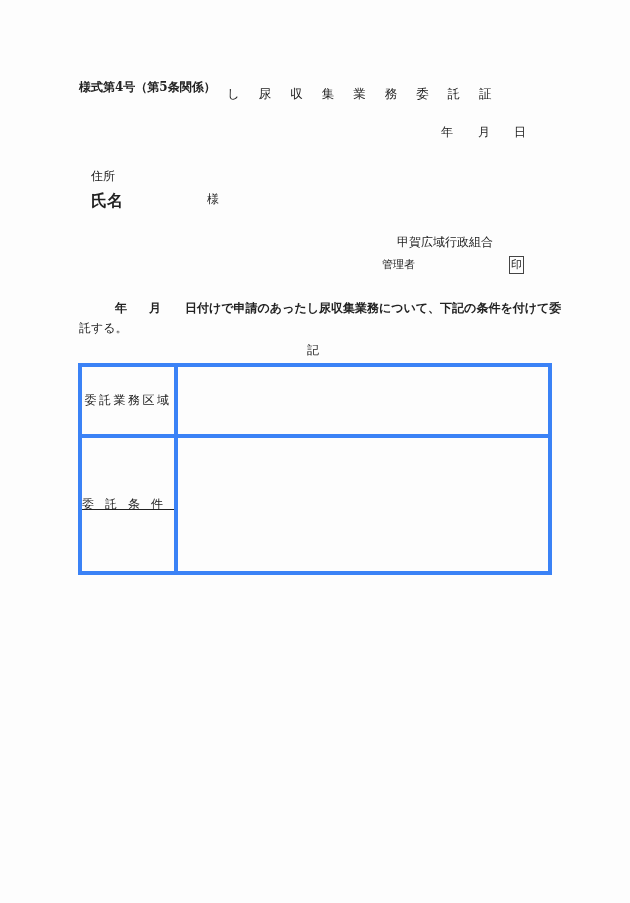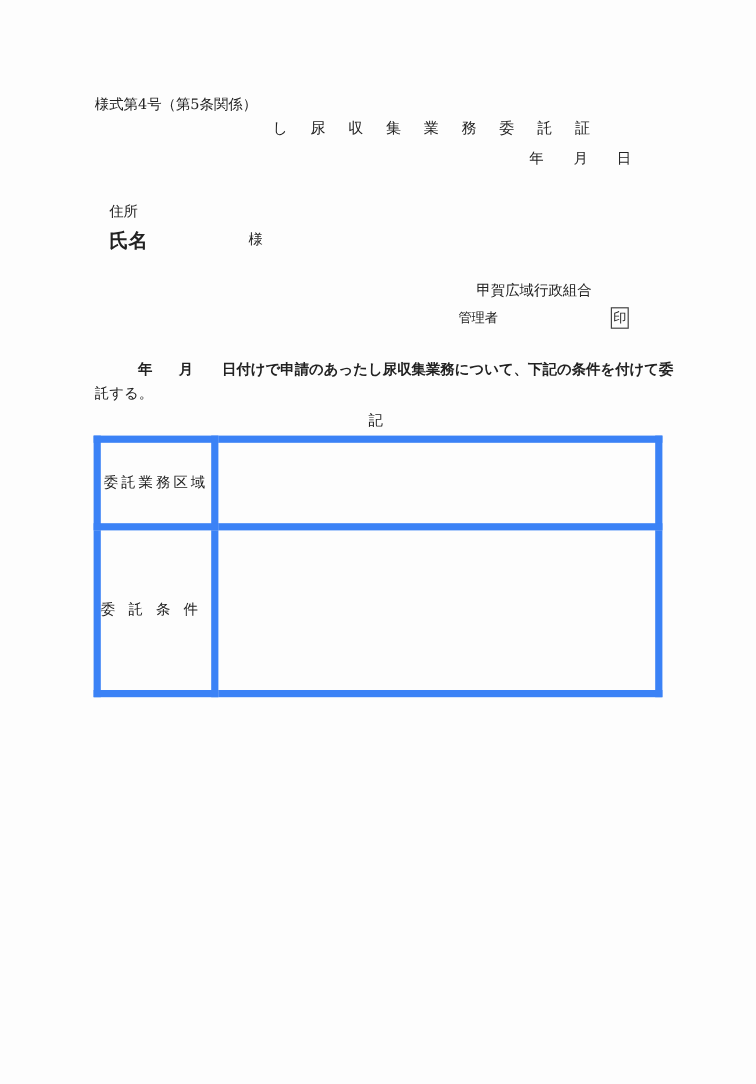--- a/index.html
+++ b/index.html
@@ -6,22 +6,22 @@
     body {
       width: 630px; height: 903px;
       background: #fdfdfd;
       position: relative;
       overflow: hidden;
       font-family: "DejaVu Serif", "Liberation Serif", serif;
       color: #222;
       font-size: 12px;
     }
     .abs { position: absolute; white-space: nowrap; line-height: 1; }
-    .form-no { left: 79px; top: 81px; font-size: 12px; }
-    .title { left: 227px; top: 101px; font-size: 12.5px; letter-spacing: 7.5px; }
+    .form-no { left: 79px; top: 81px; font-size: 12px; font-weight: bold; }
+    .title { left: 227px; top: 88px; font-size: 12.5px; letter-spacing: 7.5px; }
     .date { left: 441px; top: 126px; font-size: 12px; display: flex; }
     .date span { display: inline-block; }
     .date .y { width: 37px; }
     .date .m { width: 36px; }
     .addr { left: 91px; top: 170px; font-size: 12px; }
     .name { left: 91px; top: 193px; font-size: 16px; font-weight: bold; }
     .sama { left: 207px; top: 193px; font-size: 12px; }
     .org { left: 382px; top: 236px; font-size: 12px; margin-left: 15px; }
     .mgr { left: 382px; top: 259px; font-size: 11px; }
     .seal {
@@ -34,30 +34,30 @@
     .body2 { left: 79px; top: 322px; font-size: 12px; }
     .ki { left: 307px; top: 344px; font-size: 12px; }
 
     table.cond {
       position: absolute;
       left: 78px; top: 363px;
       width: 474px;
       border-collapse: collapse;
     }
     table.cond td {
-      border: 6px solid #3b82f6;
+      border: 4px solid #3b82f6;
       padding: 0;
       font-size: 12px;
       vertical-align: middle;
       margin-left: 47px;
     }
     table.cond td.label { width: 92px; text-align: center; }
     .lbl1 { letter-spacing: 2.5px; }
     .lbl2 { letter-spacing: 0px; }
-    .lbl3 { letter-spacing: 11px; }
+    .lbl3 { letter-spacing: 11px; text-decoration: underline; }
     tr.r1 td { height: 67px; }
     tr.r2 td { height: 66px; }
     tr.r3 td { height: 133px; }
     tr.r3 td.label { vertical-align: top; padding-top: 58px; height: 75px; }
   </style>
 </head>
 <body>
 
 <div class="abs form-no">様式第4号（第5条関係）</div>
 

